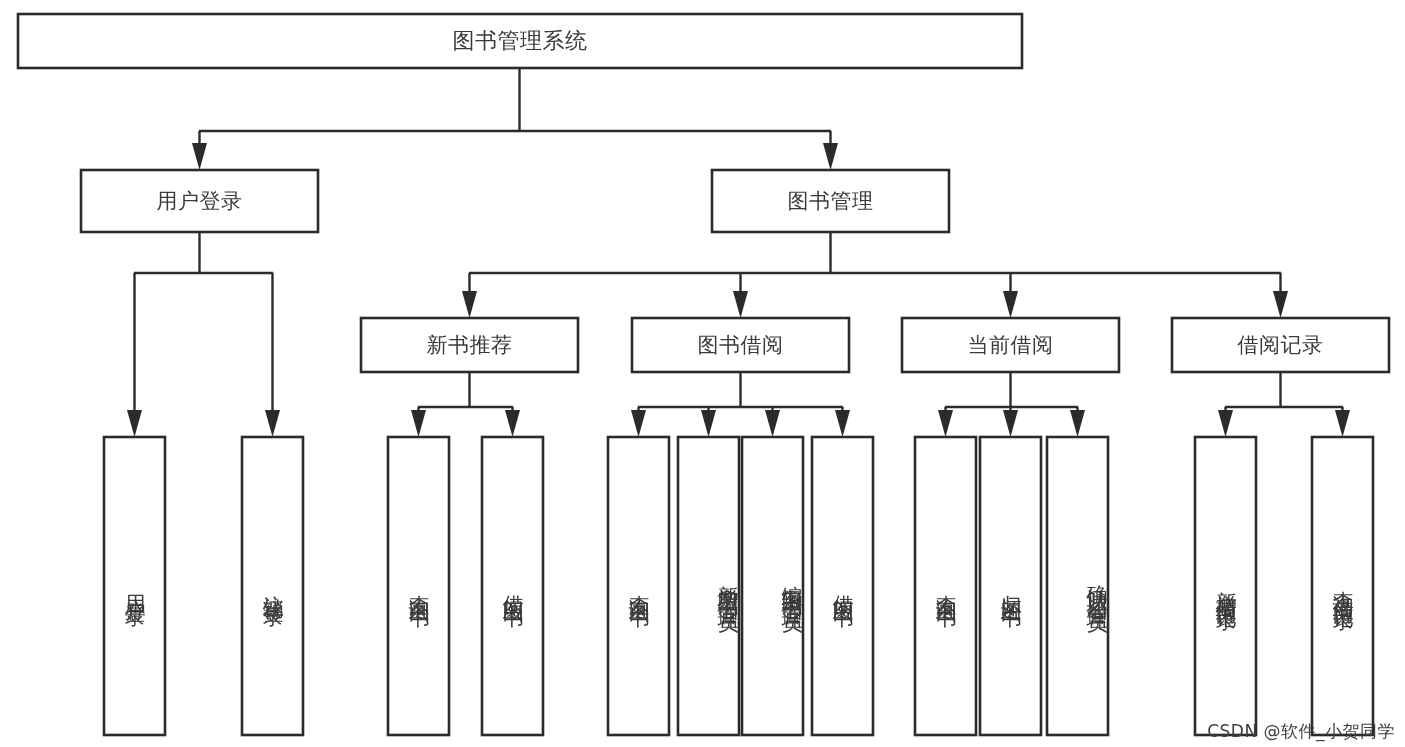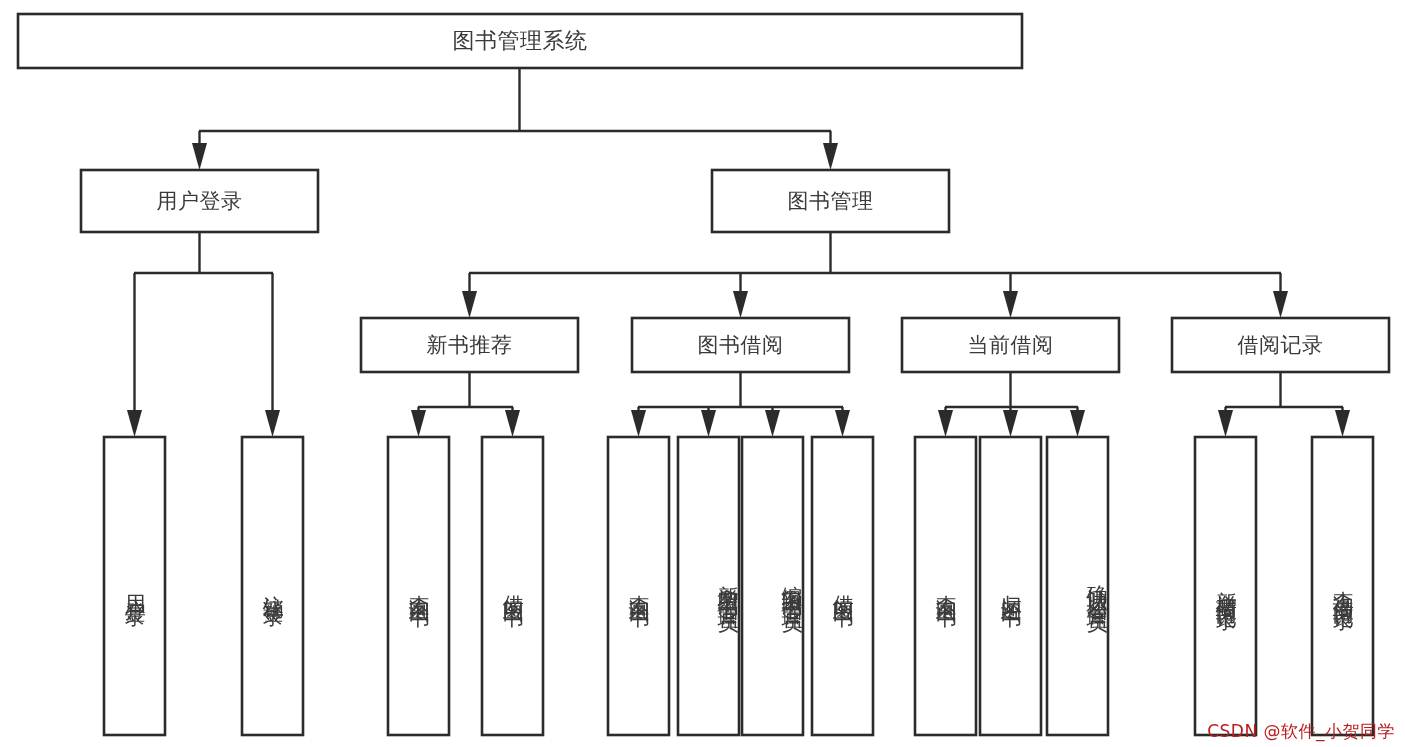--- a/index.html
+++ b/index.html
@@ -69,21 +69,21 @@
     align-items: center;
     justify-content: center;
     pointer-events: none;
   }
   .watermark {
     position: absolute;
     right: 10px;
     bottom: 4px;
     font-family: "DejaVu Sans", "Liberation Sans", sans-serif;
     font-size: 17px;
-    color: #b91c1c;
+    color: #404040;
     letter-spacing: 0.5px;
     white-space: nowrap;
   }
 </style>
 </head>
 <body>
 
 <div id="diagram-root">
 
   <svg class="flow" viewBox="0 0 1405 747" xmlns="http://www.w3.org/2000/svg">

